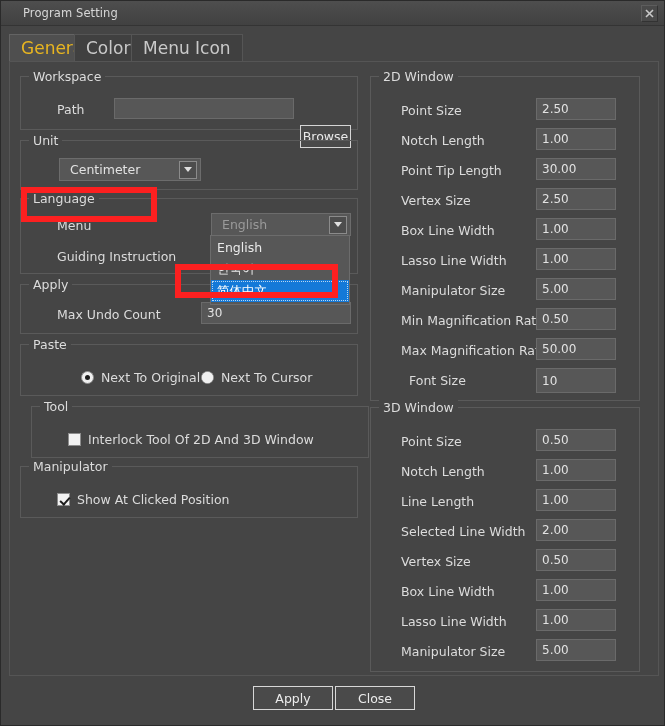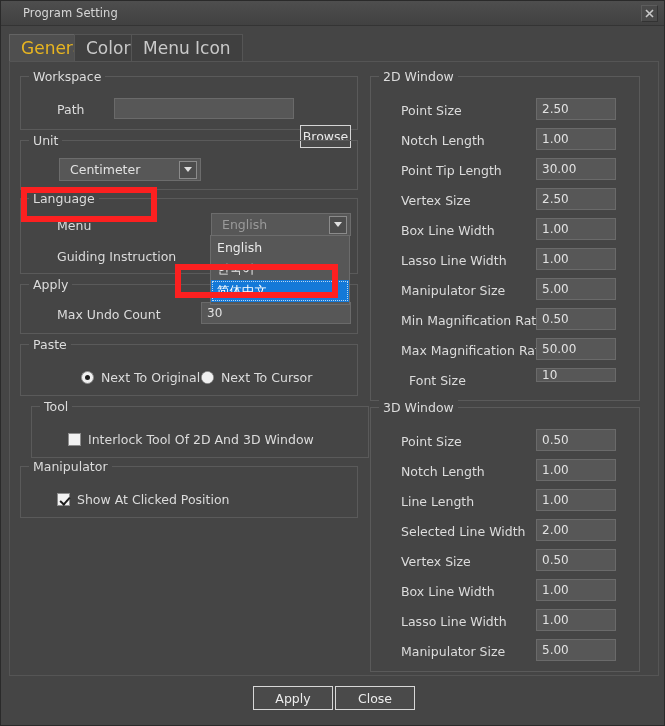--- a/index.html
+++ b/index.html
@@ -337,21 +337,21 @@
       <div class="row-label" style="left:30px; top:206px;">Manipulator Size</div>
       <div class="textfield" style="left:165px; top:201px; width:80px; height:22px;">5.00</div>
 
       <div class="row-label" style="left:30px; top:236px;">Min Magnification Ratio</div>
       <div class="textfield" style="left:165px; top:231px; width:80px; height:22px;">0.50</div>
 
       <div class="row-label" style="left:30px; top:266px;">Max Magnification Ratio</div>
       <div class="textfield" style="left:165px; top:261px; width:80px; height:22px;">50.00</div>
 
       <div class="row-label" style="left:30px; top:296px;margin-left:8px;">Font Size</div>
-      <div class="textfield" style="left:165px; top:291px; width:80px; height:14px;">10</div>
+      <div class="textfield" style="left:165px; top:291px; width:80px; height:25px;">10</div>
     </div>
 
     <div class="group" style="left:360px; top:345px; width:270px; height:265px;">
       <div class="legend">3D Window</div>
 
       <div class="row-label" style="left:30px; top:26px;">Point Size</div>
       <div class="textfield" style="left:165px; top:21px; width:80px; height:22px;">0.50</div>
 
       <div class="row-label" style="left:30px; top:56px;">Notch Length</div>
       <div class="textfield" style="left:165px; top:51px; width:80px; height:22px;">1.00</div>

